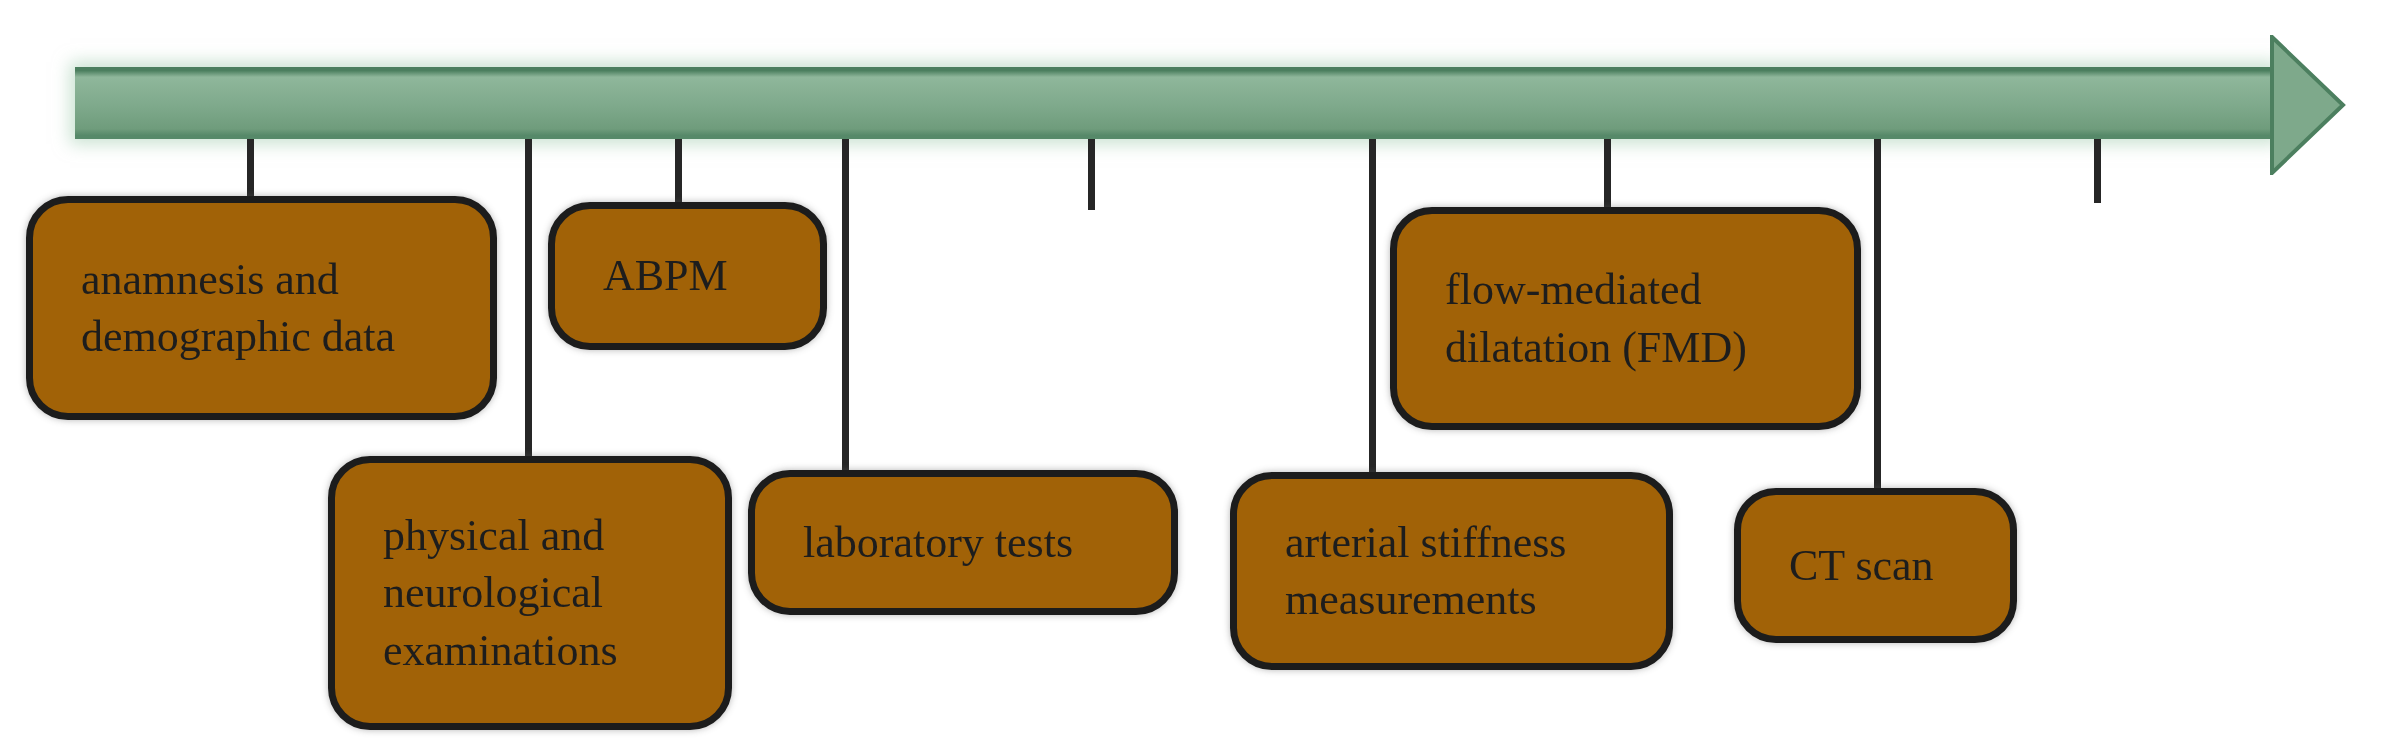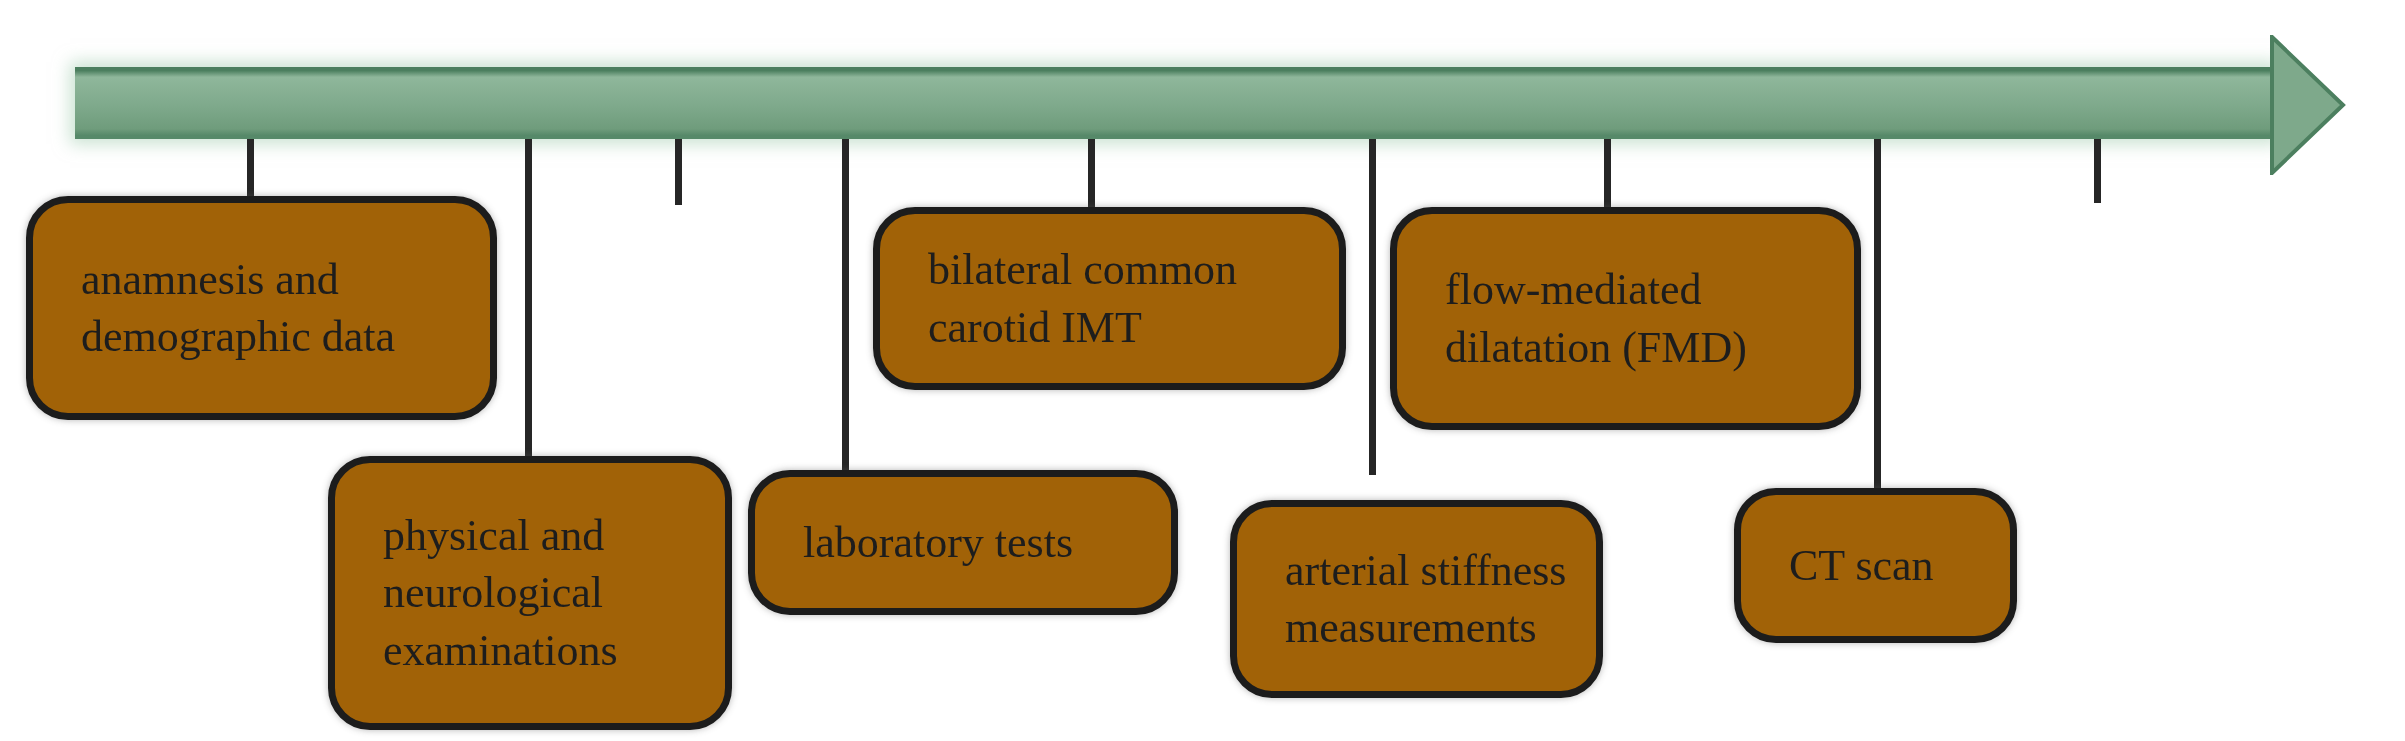--- a/index.html
+++ b/index.html
@@ -39,21 +39,21 @@
   .label{
     font-size:44px;line-height:1.3;color:var(--text,#1d1d1d);
     white-space:pre-line;text-align:left;
   }
   
   .b-anamnesis   {left:26px;  top:196px; width:471px; height:224px;}
   .b-physical    {left:328px; top:456px; width:404px; height:274px;}
   .b-abpm        {left:548px; top:202px; width:279px; height:148px;}
   .b-laboratory  {left:748px; top:470px; width:430px; height:145px;}
   .b-carotid     {left:873px; top:207px; width:473px; height:183px;}
-  .b-stiffness   {left:1230px;top:472px; width:373px; height:198px;margin-top:28px;}
+  .b-stiffness   {left:1230px;top:472px; width:443px; height:198px;}
   .b-fmd         {left:1390px;top:207px; width:471px; height:223px;align-items:center;}
   .b-ctscan      {left:1734px;top:488px; width:283px; height:155px;}
   .b-cognitive   {left:1897px;top:200px; width:463px; height:252px;}
   
   .c1{left:247px; top:139px;height:60px;}
   .c2{left:525px; top:139px;height:320px;}
   .c3{left:675px; top:139px;height:66px;}
   .c4{left:842px; top:139px;height:334px;}
   .c5{left:1088px;top:139px;height:71px;}
   .c6{left:1369px;top:139px;height:336px;}
@@ -78,23 +78,22 @@
   <div class="connector c5"></div>
   <div class="connector c6"></div>
   <div class="connector c7"></div>
   <div class="connector c8"></div>
   <div class="connector c9"></div>
 
   <div class="box b-anamnesis">
     <span class="label">anamnesis and
 demographic data</span>
   </div>
-  <div class="box b-carotid">
-    <span class="label">bilateral common
-carotid IMT</span>
+  <div class="box b-abpm">
+    <span class="label">ABPM</span>
   </div>
   <div class="box b-fmd">
     <span class="label">flow-mediated
 dilatation (FMD)</span>
   </div>
 
   <div class="box b-physical">
     <span class="label">physical and
 neurological
 examinations</span>

